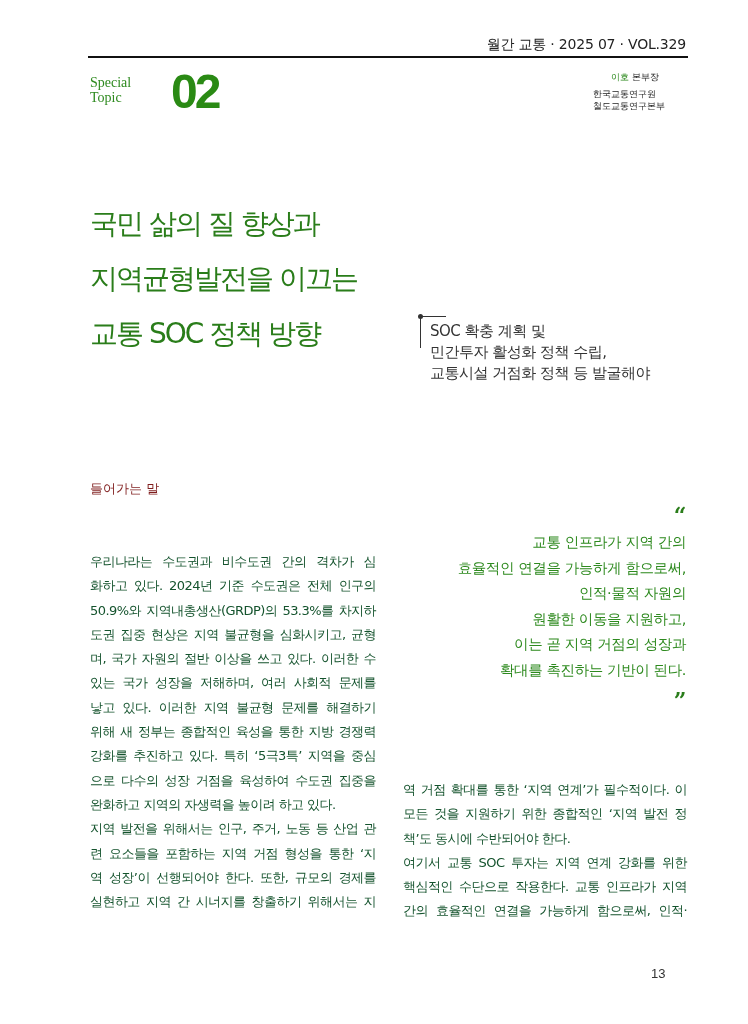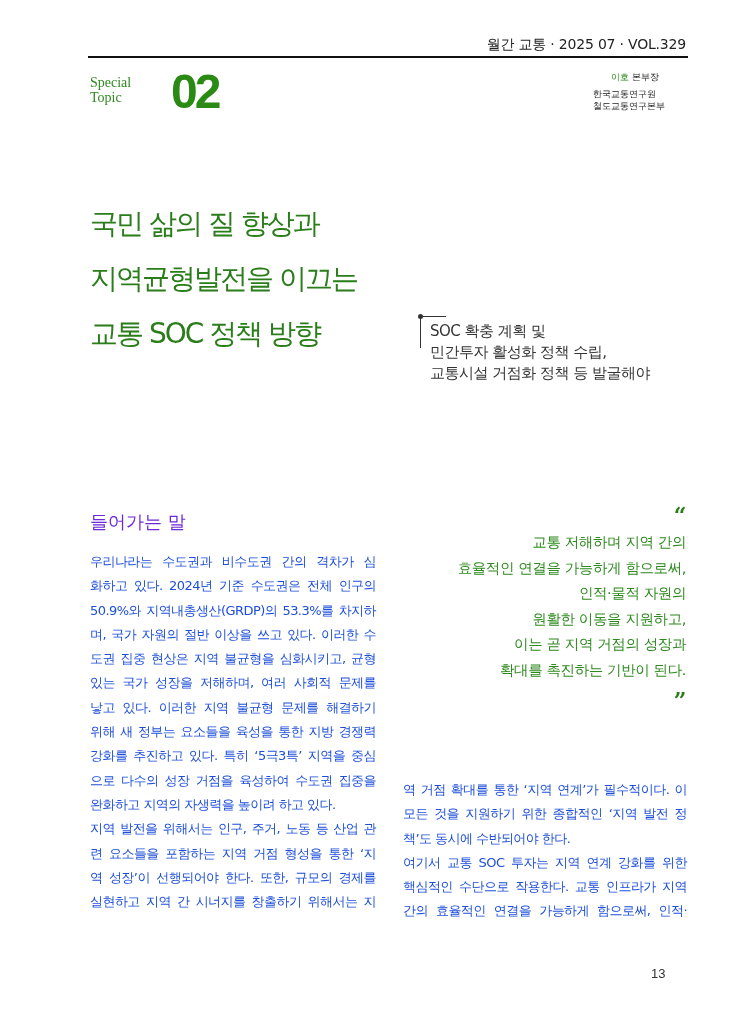--- a/index.html
+++ b/index.html
@@ -30,30 +30,30 @@
       letter-spacing: -2px; white-space: nowrap;
     }
     .subtitle-wrap { top: 316px; left: 420px; }
     .sub-hline { position: absolute; top: 0; left: 0; width: 26px; height: 1px; background: #333; }
     .sub-vline { position: absolute; top: 0; left: 0; width: 1px; height: 32px; background: #333; }
     .sub-dot { position: absolute; top: -2px; left: -2px; width: 5px; height: 5px; border-radius: 50%; background: #333; }
     .subtitle {
       position: absolute; top: 5px; left: 10px; font-size: 15px; line-height: 21px;
       color: #333; white-space: nowrap; letter-spacing: -0.5px;
     }
-    .section-label { top: 510px; left: 90px; font-size: 18px; color: #6d28d9; }
+    .section-label { top: 480px; left: 90px; font-size: 13px; color: #7f1d1d; }
     .quote {
       top: 504px; right: 62px; width: 290px; text-align: right; color: #2e8a1f;
       font-size: 14.5px; line-height: 25.5px; letter-spacing: -0.4px;
     }
     .quote .qmark { font-size: 22px; font-weight: bold; line-height: 22px; color: #2a7d1a; font-family: "DejaVu Serif", serif; }
     .quote .qmark.open { margin-bottom: 4px; }
     .quote .qmark.close { margin-top: 6px; }
     .col {
-      font-size: 13px; line-height: 24.3px; color: #1d4ed8; letter-spacing: -0.55px;
+      font-size: 13px; line-height: 24.3px; color: #14532d; letter-spacing: -0.55px;
       text-align: justify; text-align-last: justify;
     }
     .col p { margin: 0; white-space: nowrap; }
     .col .last { text-align-last: left; }
     .col-left { top: 550px; left: 90px; width: 286px; }
     .col-right { top: 778px; left: 403px; width: 284px; }
     .page-num { top: 966px; left: 651px; font-size: 13px; color: #333; font-family: "Liberation Sans", sans-serif; }
   </style>
 </head>
 <body>
@@ -90,38 +90,38 @@
     <div>SOC 확충 계획 및</div>
     <div>민간투자 활성화 정책 수립,</div>
     <div>교통시설 거점화 정책 등 발굴해야</div>
   </div>
 </div>
 
 <div class="abs section-label">들어가는 말</div>
 
 <div class="abs quote">
   <div class="qmark open">“</div>
-  <div>교통 저해하며 지역 간의</div>
+  <div>교통 인프라가 지역 간의</div>
   <div>효율적인 연결을 가능하게 함으로써,</div>
   <div>인적·물적 자원의</div>
   <div>원활한 이동을 지원하고,</div>
   <div>이는 곧 지역 거점의 성장과</div>
   <div>확대를 촉진하는 기반이 된다.</div>
   <div class="qmark close">”</div>
 </div>
 
 <div class="abs col col-left">
   <p>우리나라는 수도권과 비수도권 간의 격차가 심</p>
   <p>화하고 있다. 2024년 기준 수도권은 전체 인구의</p>
   <p>50.9%와 지역내총생산(GRDP)의 53.3%를 차지하</p>
+  <p>도권 집중 현상은 지역 불균형을 심화시키고, 균형</p>
   <p>며, 국가 자원의 절반 이상을 쓰고 있다. 이러한 수</p>
-  <p>도권 집중 현상은 지역 불균형을 심화시키고, 균형</p>
   <p>있는 국가 성장을 저해하며, 여러 사회적 문제를</p>
   <p>낳고 있다. 이러한 지역 불균형 문제를 해결하기</p>
-  <p>위해 새 정부는 요소들을 육성을 통한 지방 경쟁력</p>
+  <p>위해 새 정부는 종합적인 육성을 통한 지방 경쟁력</p>
   <p>강화를 추진하고 있다. 특히 ‘5극3특’ 지역을 중심</p>
   <p>으로 다수의 성장 거점을 육성하여 수도권 집중을</p>
   <p class="last">완화하고 지역의 자생력을 높이려 하고 있다.</p>
   <p>지역 발전을 위해서는 인구, 주거, 노동 등 산업 관</p>
   <p>련 요소들을 포함하는 지역 거점 형성을 통한 ‘지</p>
   <p>역 성장’이 선행되어야 한다. 또한, 규모의 경제를</p>
   <p>실현하고 지역 간 시너지를 창출하기 위해서는 지</p>
 </div>
 
 <div class="abs col col-right">

